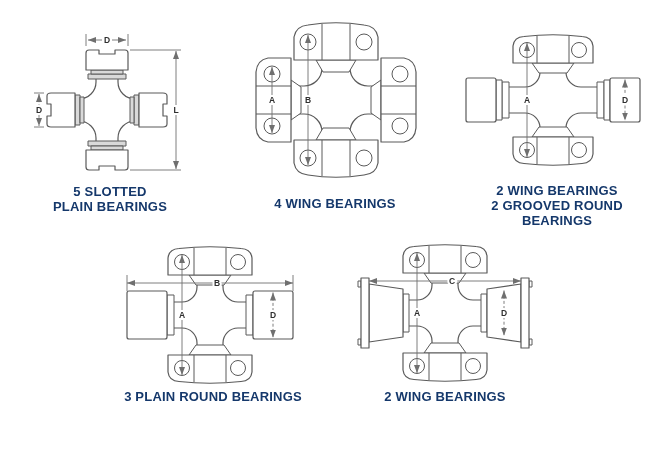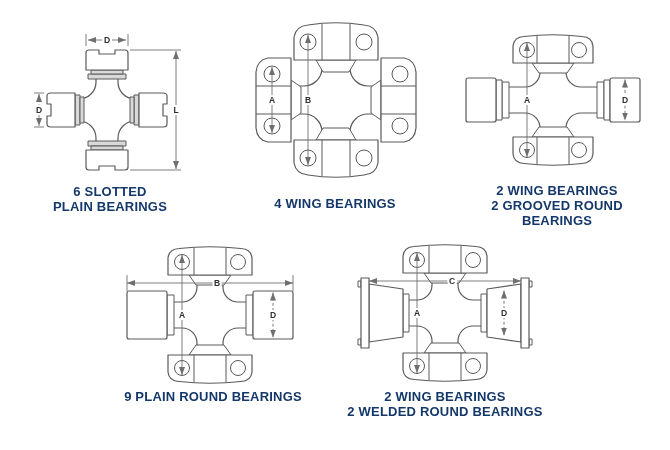--- a/index.html
+++ b/index.html
@@ -63,21 +63,21 @@
       <text class="dim" x="10" y="84">D</text>
     </g>
 
     <g>
       <path class="dimln" d="M 101 24 H 152 M 101 144 H 152"></path>
       <line class="dimln" x1="147" y1="25" x2="147" y2="143" marker-start="url(#arw)" marker-end="url(#arw)"></line>
       <text class="dim" x="147" y="84">L</text>
     </g>
   </svg>
   <div class="caption" style="left:10px;top:184px">
-    <div>6 SLOTTED</div>
+    <div>5 SLOTTED</div>
     <div>PLAIN BEARINGS</div>
   </div>
 
   <svg class="diagram-svg" style="left:244px;top:14px" width="185" height="172" viewBox="0 0 185 172">
     <path class="ol" d="M 78 50 L 78 54 A 18 18 0 0 1 60 72 L 52 72 L 52 100 L 60 100 A 18 18 0 0 1 78 118 L 78 122 L 106 122 L 106 118 A 18 18 0 0 1 124 100 L 132 100 L 132 72 L 124 72 A 18 18 0 0 1 106 54 L 106 50 Z"></path>
     <path class="ol2" d="M 72 46 L 112 46 L 105 58 L 79 58 Z"></path>
     <path class="ol2" d="M 72 126 L 79 114 L 105 114 L 112 126 Z"></path>
     <path class="ol2" d="M 47 66 L 57 73 L 57 99 L 47 106 Z"></path>
     <path class="ol2" d="M 137 66 L 127 73 L 127 99 L 137 106 Z"></path>
 
@@ -184,21 +184,21 @@
       <line class="dimln" x1="69" y1="28" x2="69" y2="148" marker-start="url(#arw)" marker-end="url(#arw)"></line>
       <text class="dim" x="69" y="88">A</text>
     </g>
 
     <g>
       <line class="dimdash" x1="160" y1="65.5" x2="160" y2="110.5" marker-start="url(#arw)" marker-end="url(#arw)"></line>
       <text class="dim" x="160" y="88">D</text>
     </g>
   </svg>
   <div class="caption" style="left:113px;top:389px">
-    <div>9 PLAIN ROUND BEARINGS</div>
+    <div>3 PLAIN ROUND BEARINGS</div>
   </div>
 
   <svg class="diagram-svg" style="left:345px;top:225px" width="200" height="168" viewBox="0 0 200 168">
     <path class="ol" d="M 87 52 L 87 60 A 15 15 0 0 1 72 75 L 61 75 L 61 101 L 72 101 A 15 15 0 0 1 87 116 L 87 124 L 113 124 L 113 116 A 15 15 0 0 1 128 101 L 139 101 L 139 75 L 128 75 A 15 15 0 0 1 113 60 L 113 52 Z"></path>
     <path class="ol2" d="M 79 48 L 121 48 L 114 58 L 86 58 Z"></path>
     <path class="ol2" d="M 79 128 L 86 118 L 114 118 L 121 128 Z"></path>
 
     <rect class="ol2" x="58" y="69" width="6" height="38"></rect>
     <path class="ol" d="M 24 59 L 58 64 L 58 112 L 24 117 Z"></path>
     <rect class="ol2" x="13" y="56" width="3" height="6"></rect>
@@ -231,16 +231,15 @@
       <text class="dim" x="72" y="88">A</text>
     </g>
 
     <g>
       <line class="dimdash" x1="159" y1="65.5" x2="159" y2="110.5" marker-start="url(#arw)" marker-end="url(#arw)"></line>
       <text class="dim" x="159" y="88">D</text>
     </g>
   </svg>
   <div class="caption" style="left:345px;top:389px">
     <div>2 WING BEARINGS</div>
-    <div>2 WELDED ROUND BEARINGS</div>
   </div>
 
 </div>
 
 </body></html>

